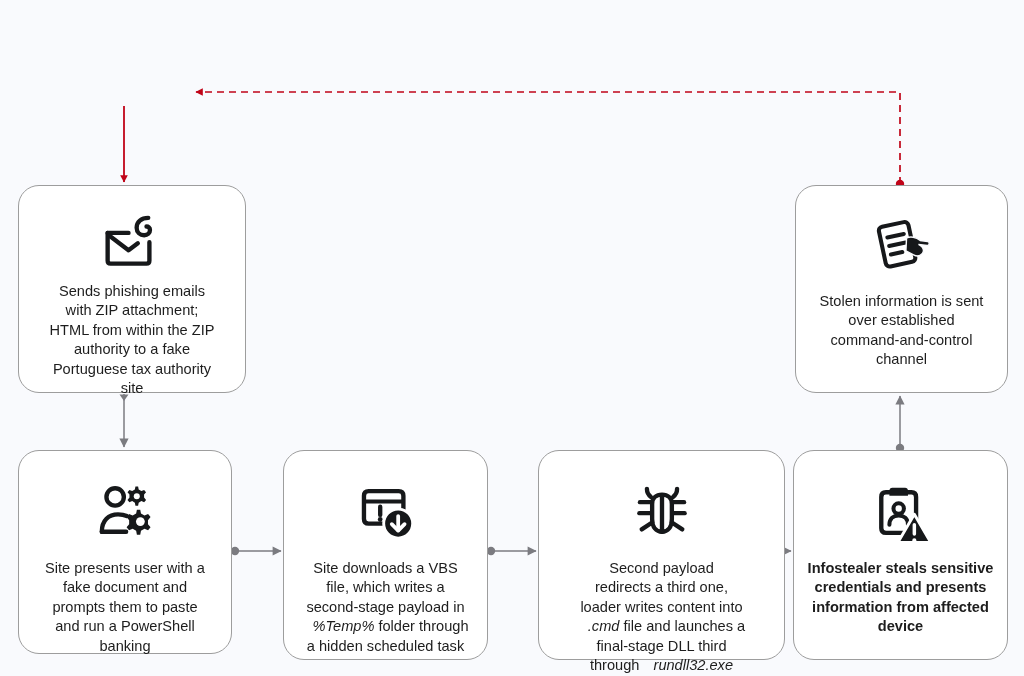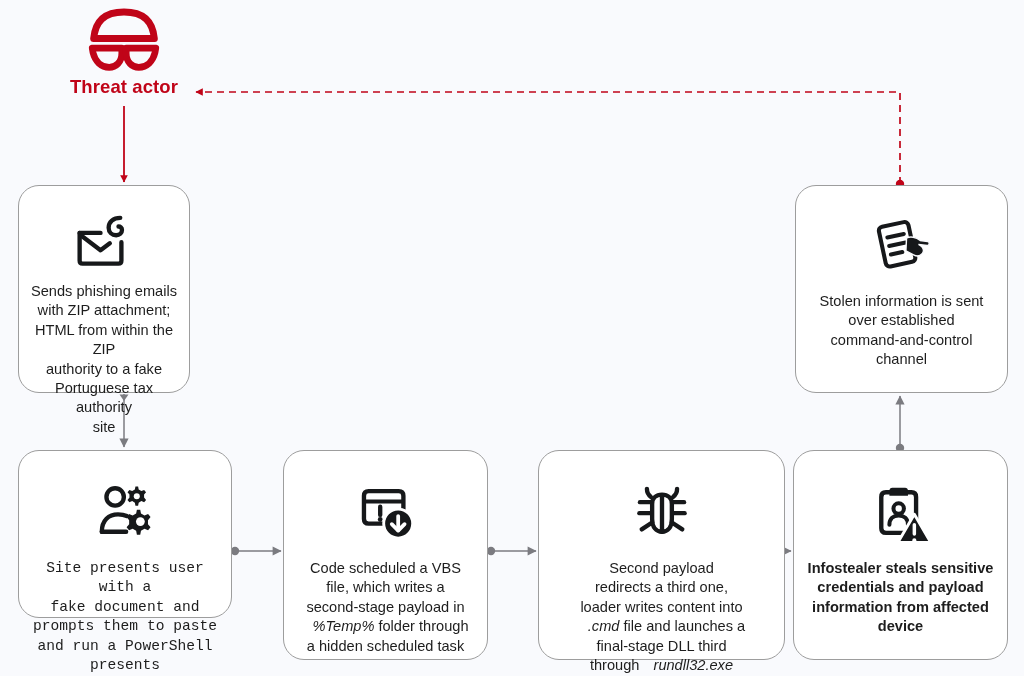--- a/index.html
+++ b/index.html
@@ -76,24 +76,24 @@
     color: #1d1d1d;
     text-align: center;
     width: 100%;
   }
   .node-text i {
     font-style: italic;
     margin-left: 10px;
   }
 
   
-  #node-phishing   { left: 18px;  top: 185px; width: 172px; height: 208px; }
+  #node-phishing   { left: 18px;  top: 185px; width: 228px; height: 208px; }
   #node-c2         { left: 795px; top: 185px; width: 213px; height: 208px; }
   
-  #node-fake-site  { left: 18px;  top: 450px; width: 214px; height: 168px; font-family: Liberation Mono, monospace; }
+  #node-fake-site  { left: 18px;  top: 450px; width: 214px; height: 204px; }
   #node-vbs        { left: 283px; top: 450px; width: 205px; height: 210px; }
   #node-payload2   { left: 538px; top: 450px; width: 247px; height: 210px; }
   #node-infostealer{ left: 793px; top: 450px; width: 215px; height: 210px; font-weight: bold; }
 
   #node-phishing .node-icon  { margin-top: 10px; }
   #node-c2 .node-icon        { margin-top: 14px; }
   #node-phishing .node-text  { margin-top: 6px; }
   #node-c2 .node-text        { margin-top: 12px; }
   #node-fake-site .node-icon { margin-top: 16px; }
   #node-vbs .node-icon       { margin-top: 16px; }
@@ -150,32 +150,20 @@
       <circle cx="746" cy="551" r="4.2" fill="#7b7b80"></circle>
       <line x1="746" y1="551" x2="791" y2="551" stroke="#7b7b80" stroke-width="1.5" marker-end="url(#arrow-gray)"></line>
     </g>
 
     <g>
       <circle cx="900" cy="448" r="4.2" fill="#7b7b80"></circle>
       <line x1="900" y1="448" x2="900" y2="396" stroke="#7b7b80" stroke-width="1.5" marker-end="url(#arrow-gray)"></line>
     </g>
   </svg>
 
-  <div class="actor">
-    <svg class="actor-icon" viewBox="0 0 100 92">
-      <g fill="none" stroke="#c00418" stroke-width="9.5" stroke-linejoin="round" stroke-linecap="round">
-        <path d="M9,44 C11,22 22,8 50,8 C78,8 89,22 91,44 Z"></path>
-      </g>
-      <g fill="none" stroke="#c00418" stroke-width="9" stroke-linejoin="round">
-        <path d="M7,57 L47,57 L47,64 C47,76 39,83 30,83 C19,83 11,75 8,63 Z"></path>
-        <path d="M93,57 L53,57 L53,64 C53,76 61,83 70,83 C81,83 89,75 92,63 Z"></path>
-      </g>
-    </svg>
-    <div class="actor-label">Threat actor</div>
-  </div>
 
   <div class="node" id="node-phishing">
     <svg class="node-icon" viewBox="0 0 100 100">
       <g fill="none" stroke="#16181a" stroke-width="7.5" stroke-linejoin="round" stroke-linecap="round">
         <path d="M8,36 L8,84 C8,87 10,89 13,89 L75,89 C78,89 80,87 80,84 L80,52"></path>
         <path d="M8,36 L44,36"></path>
         <path d="M10,40 L44,66 L60,54"></path>
         <path d="M78,10 C66,10 58,17 58,27 C58,35 64,40 71,40 C77,40 81,36 81,31 C81,27 78,25 75,25"></path>
       </g>
     </svg>
@@ -230,41 +218,41 @@
                  l-7.6,-3.2 l-7.3,4.2 l-1.6,8.3 l-7,0 l-1.6,-8.3 l-7.3,-4.2 l-7.6,3.2 l-5.2,-6.4
                  l5.4,-6.4 l0,-8.4 l-5.4,-6.4 l5.2,-6.4 l7.6,3.2 l7.3,-4.2 Z" transform="scale(0.82) translate(14,12)"></path>
         <circle cx="76.5" cy="66.5" r="7.6" fill="#ffffff"></circle>
       </g>
     </svg>
     <div class="node-text">
       <span>Site presents user with a</span><br>
       <span>fake document and</span><br>
       <span>prompts them to paste</span><br>
       <span>and run a PowerShell</span><br>
-      <span>presents</span>
+      <span>banking</span>
     </div>
   </div>
 
   <div class="node" id="node-vbs">
     <svg class="node-icon" viewBox="0 0 100 100">
       <path d="M12,22 C12,17 15,14 20,14 L72,14 C77,14 80,17 80,22 L80,62
                C80,67 77,70 72,70 L20,70 C15,70 12,67 12,62 Z" fill="none" stroke="#16181a" stroke-width="7.5"></path>
       <line x1="13" y1="32" x2="79" y2="32" stroke="#16181a" stroke-width="7"></line>
       <g stroke="#16181a" stroke-width="7.5" stroke-linecap="round">
         <line x1="40" y1="41" x2="40" y2="55"></line>
       </g>
       <circle cx="40" cy="63" r="4.2" fill="#16181a"></circle>
       <circle cx="71" cy="70" r="25" fill="#16181a" stroke="#ffffff" stroke-width="5"></circle>
       <g stroke="#ffffff" stroke-width="6.5" stroke-linecap="round" stroke-linejoin="round" fill="none">
         <line x1="71" y1="57" x2="71" y2="81"></line>
         <polyline points="60,71 71,82 82,71"></polyline>
       </g>
     </svg>
     <div class="node-text">
-      <span>Code scheduled a VBS</span><br>
+      <span>Site downloads a VBS</span><br>
       <span>file, which writes a</span><br>
       <span>second-stage payload in</span><br>
       <i>%Temp%</i><span> folder through</span><br>
       <span>a hidden scheduled task</span>
     </div>
   </div>
 
   <div class="node" id="node-payload2">
     <svg class="node-icon" viewBox="0 0 100 100">
       <g fill="none" stroke="#16181a" stroke-width="7.5" stroke-linecap="round" stroke-linejoin="round">
@@ -301,19 +289,19 @@
       <g transform="translate(46,44)">
         <path d="M27,10 L55,58 C57,62 55,66 50,66 L4,66 C-1,66 -3,62 -1,58 Z" fill="#16181a" stroke="#ffffff" stroke-width="5" stroke-linejoin="round"></path>
         <g stroke="#ffffff" stroke-width="6" stroke-linecap="round">
           <line x1="27" y1="28" x2="27" y2="44"></line>
         </g>
         <circle cx="27" cy="55" r="3.6" fill="#ffffff"></circle>
       </g>
     </svg>
     <div class="node-text">
       <span>Infostealer steals sensitive</span><br>
-      <span>credentials and payload</span><br>
+      <span>credentials and presents</span><br>
       <span>information from affected</span><br>
       <span>device</span>
     </div>
   </div>
 
 </div>
 
 </body></html>

